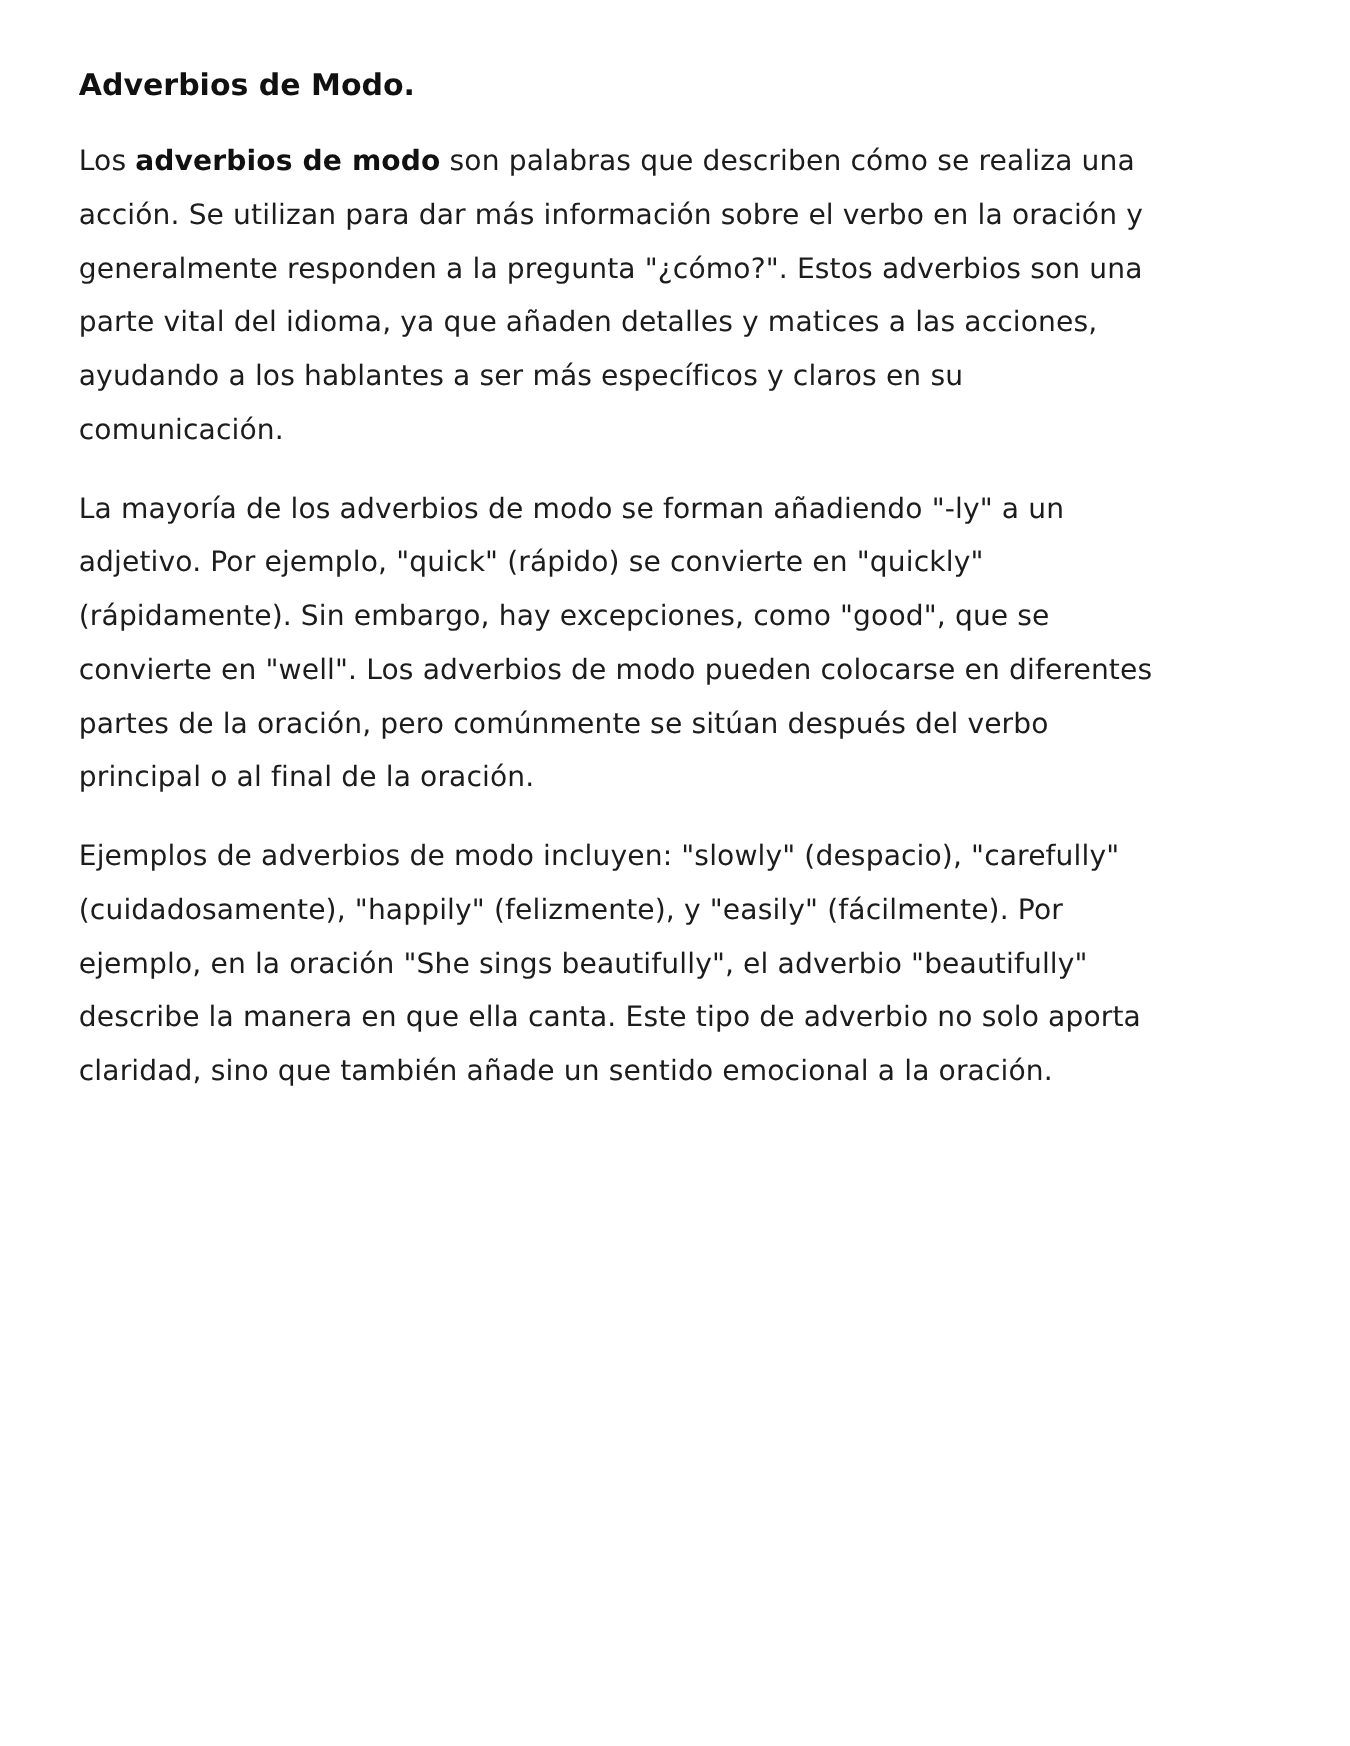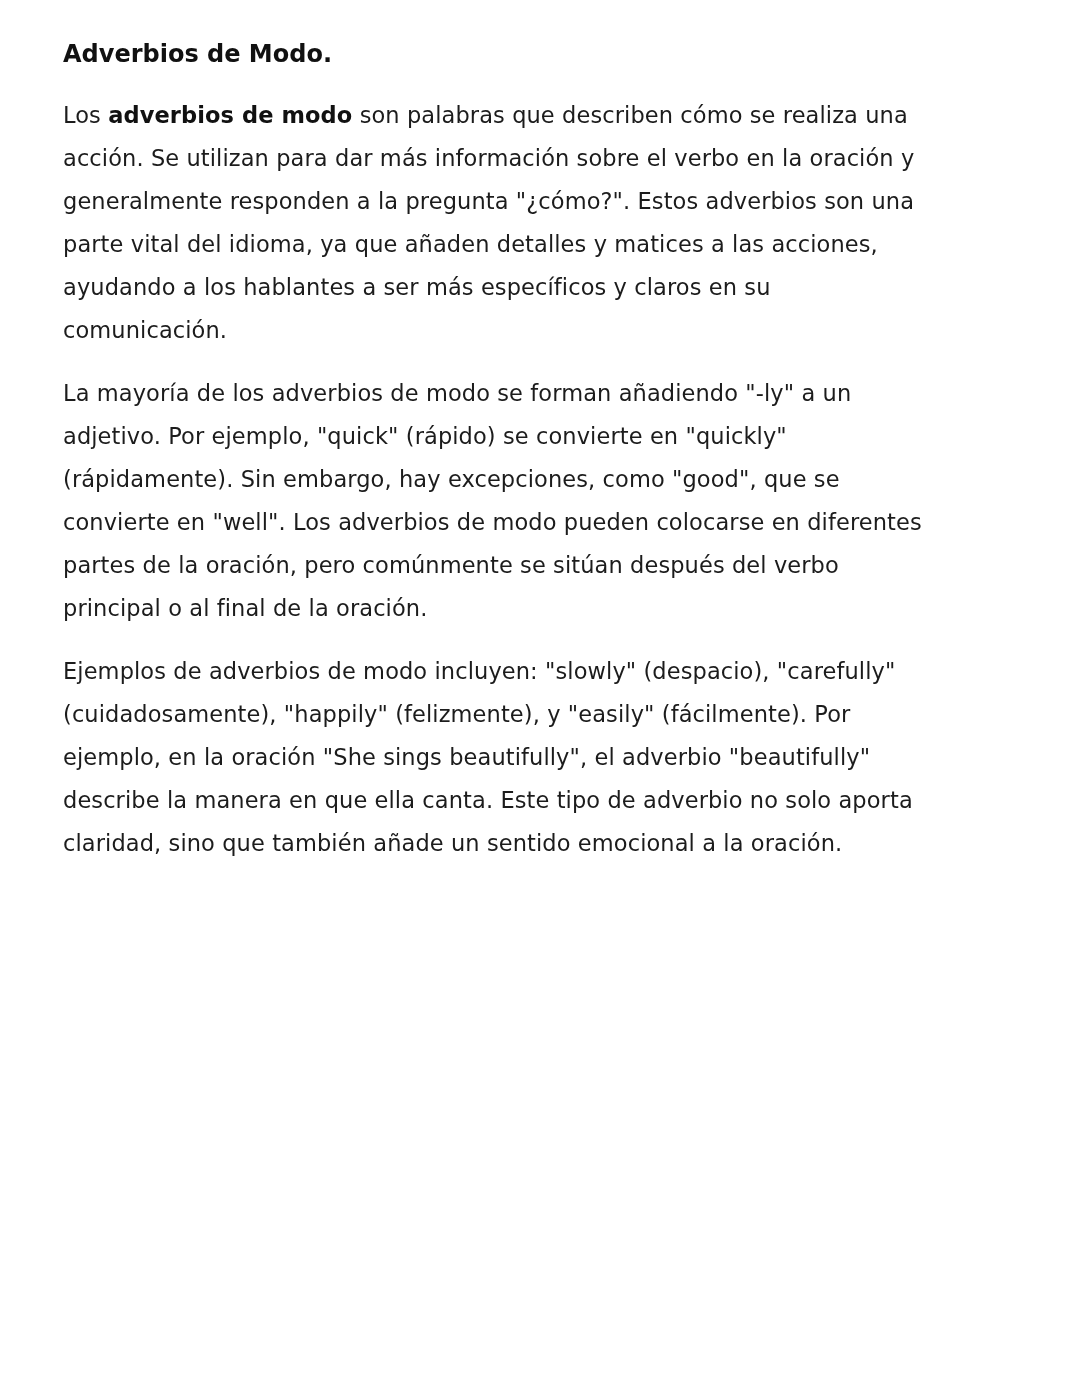--- a/index.html
+++ b/index.html
@@ -10,21 +10,21 @@
   body {
     width: 1080px;
     height: 1397px;
     overflow: hidden;
   }
   .page {
     box-sizing: border-box;
     width: 1080px;
     height: 1397px;
     background: #ffffff;
-    padding: 38px 90px 0 63px;
+    padding: 52px 90px 0 63px;
     color: #1c1c1c;
     font-family: "DejaVu Sans", "Liberation Sans", sans-serif;
   }
   .doc-title {
     font-size: 24px;
     font-weight: bold;
     line-height: 32px;
     margin: 0 0 24px 0;
     color: #111111;
   }

